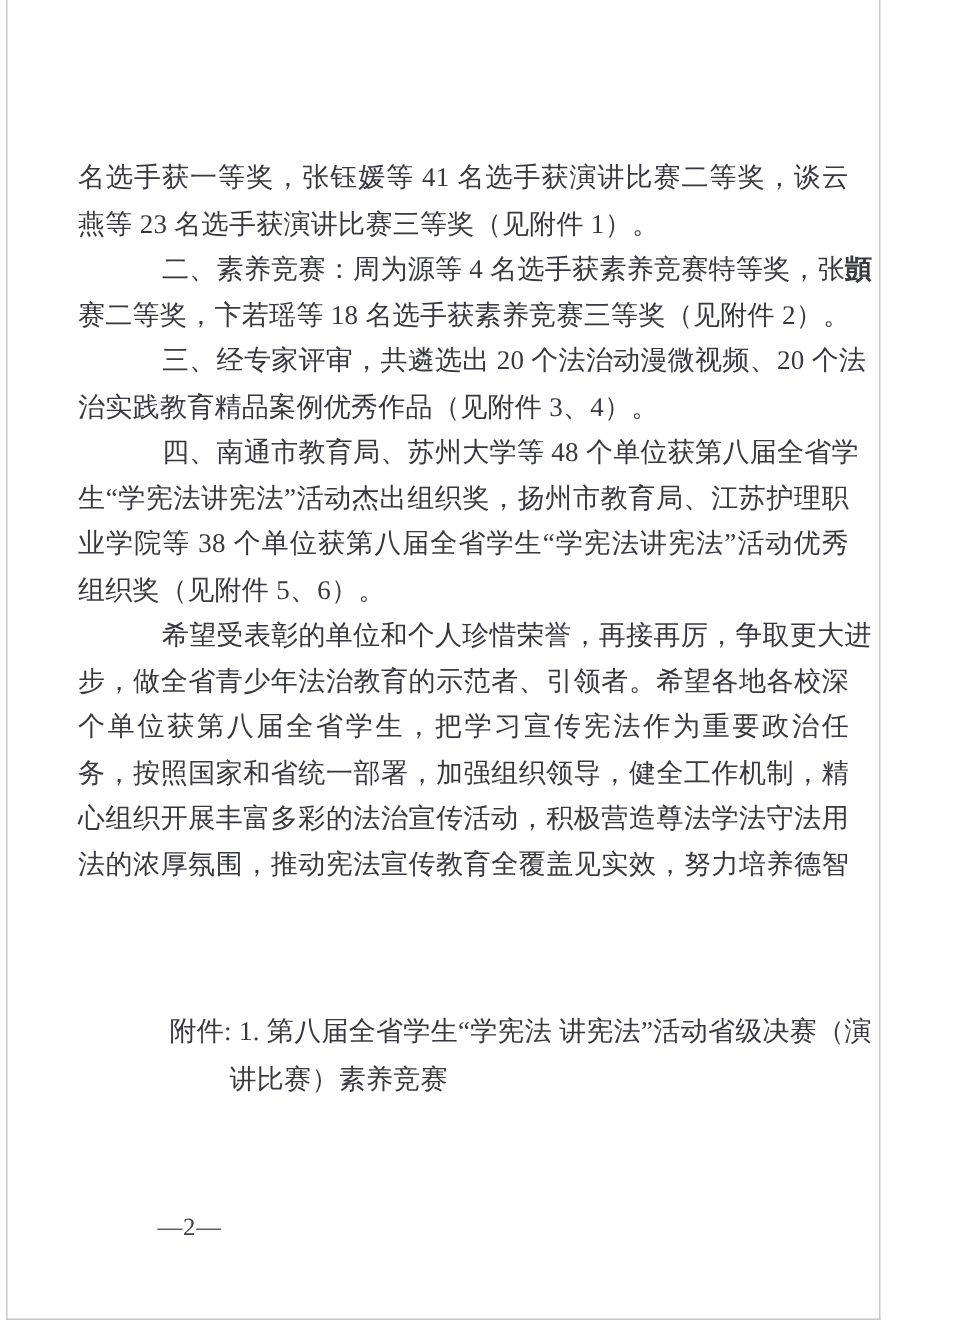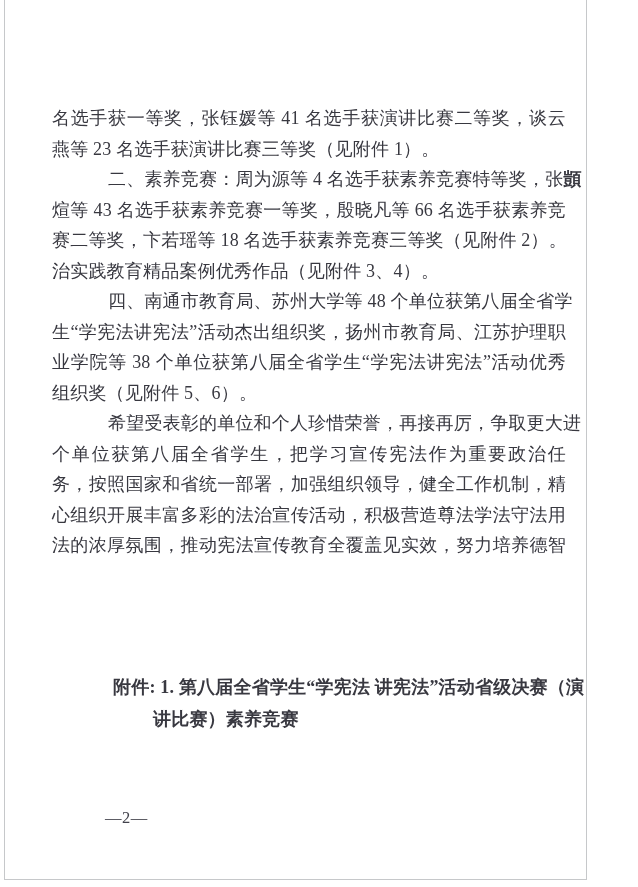--- a/index.html
+++ b/index.html
@@ -50,21 +50,20 @@
   }
   .attachment {
     position: absolute;
     left: 108px;
     top: 671px;
     color: var(--text, #383840);
     font-size: 18px;
     line-height: 32px;
     white-space: nowrap;
     letter-spacing: 0.2px;
-    font-weight: bold;
   }
   .attachment .att-line-2 {
     margin-left: 40px;
   }
   .page-num {
     position: absolute;
     left: 100px;
     top: 808px;
     font-size: 16.5px;
     letter-spacing: 0.5px;
@@ -73,28 +72,29 @@
 </style>
 </head>
 <body>
 
 <div class="page">
 
   <div class="body-text">
     <div class="line">名选手获一等奖，张钰媛等 41 名选手获演讲比赛二等奖，谈云</div>
     <div class="line short">燕等 23 名选手获演讲比赛三等奖（见附件 1）。</div>
     <div class="line indent"><span>二、素养竞赛：周为源等 4 名选手获素养竞赛特等奖，张</span><span class="bold-char">顗</span></div>
-    <div class="line">煊等 43 名选手获素养竞赛一等奖，殷晓凡等 66 名选手获素养竞</div>
     <div class="line">赛二等奖，卞若瑶等 18 名选手获素养竞赛三等奖（见附件 2）。</div>
+    <div class="line indent">三、经专家评审，共遴选出 20 个法治动漫微视频、20 个法</div>
     <div class="line short">治实践教育精品案例优秀作品（见附件 3、4）。</div>
     <div class="line indent">四、南通市教育局、苏州大学等 48 个单位获第八届全省学</div>
     <div class="line">生“学宪法讲宪法”活动杰出组织奖，扬州市教育局、江苏护理职</div>
     <div class="line">业学院等 38 个单位获第八届全省学生“学宪法讲宪法”活动优秀</div>
     <div class="line short">组织奖（见附件 5、6）。</div>
     <div class="line indent">希望受表彰的单位和个人珍惜荣誉，再接再厉，争取更大进</div>
+    <div class="line">步，做全省青少年法治教育的示范者、引领者。希望各地各校深</div>
     <div class="line">个单位获第八届全省学生，把学习宣传宪法作为重要政治任</div>
     <div class="line">务，按照国家和省统一部署，加强组织领导，健全工作机制，精</div>
     <div class="line">心组织开展丰富多彩的法治宣传活动，积极营造尊法学法守法用</div>
     <div class="line">法的浓厚氛围，推动宪法宣传教育全覆盖见实效，努力培养德智</div>
   </div>
 
   <div class="attachment">
     <div class="att-line-1">附件: 1. 第八届全省学生“学宪法 讲宪法”活动省级决赛（演</div>
     <div class="att-line-2">讲比赛）素养竞赛</div>
   </div>

